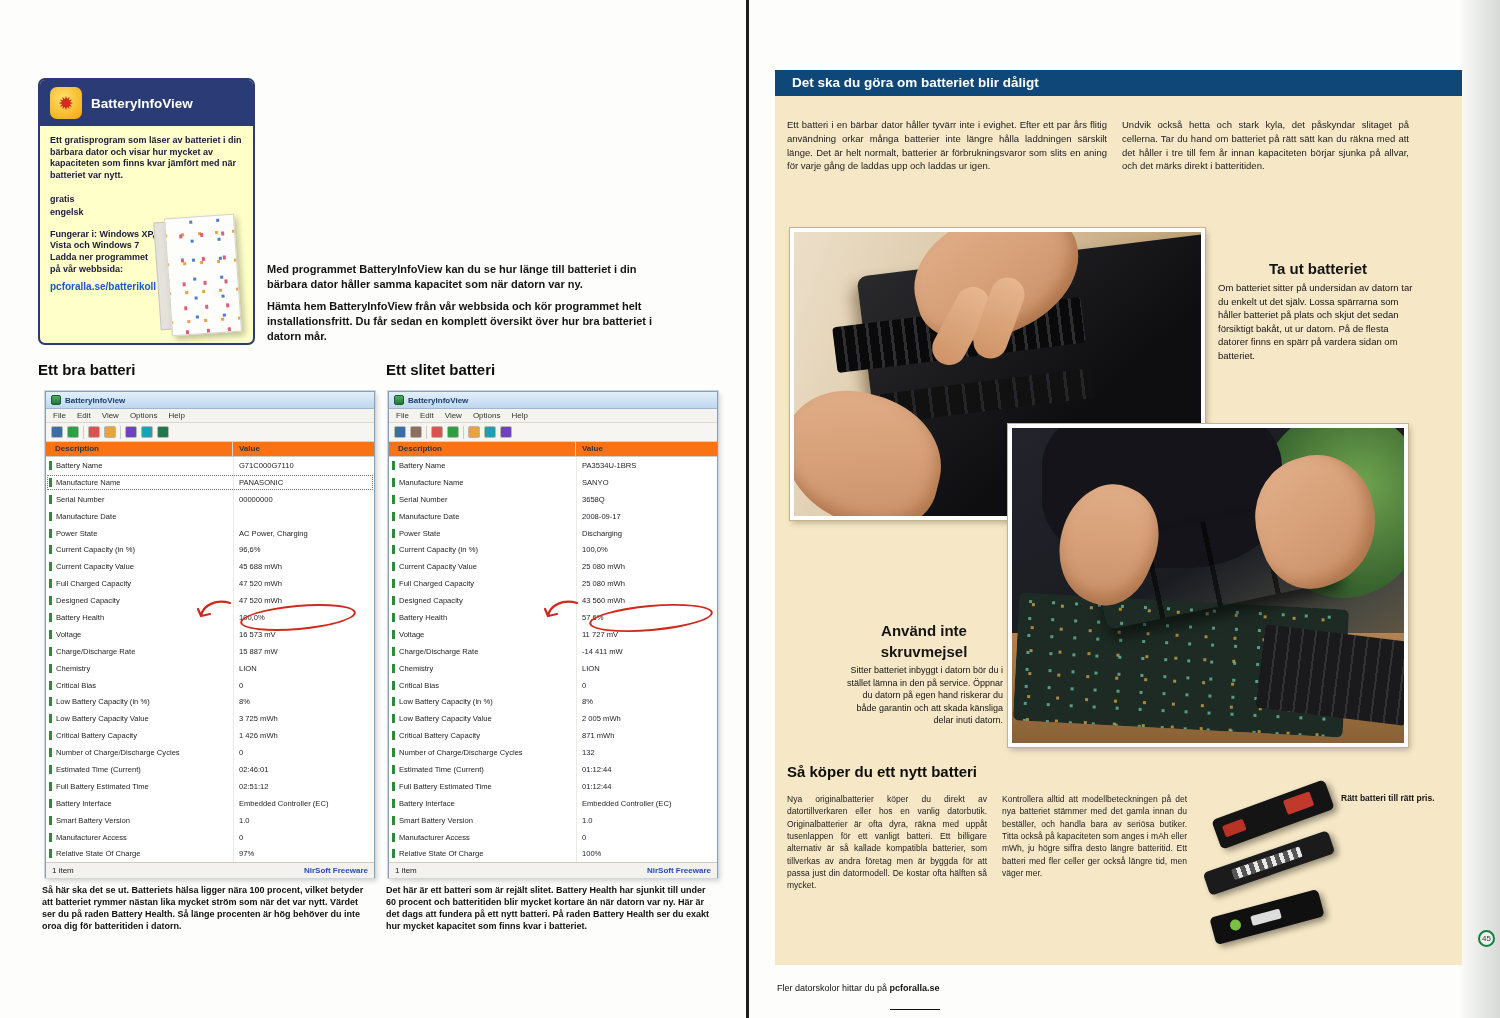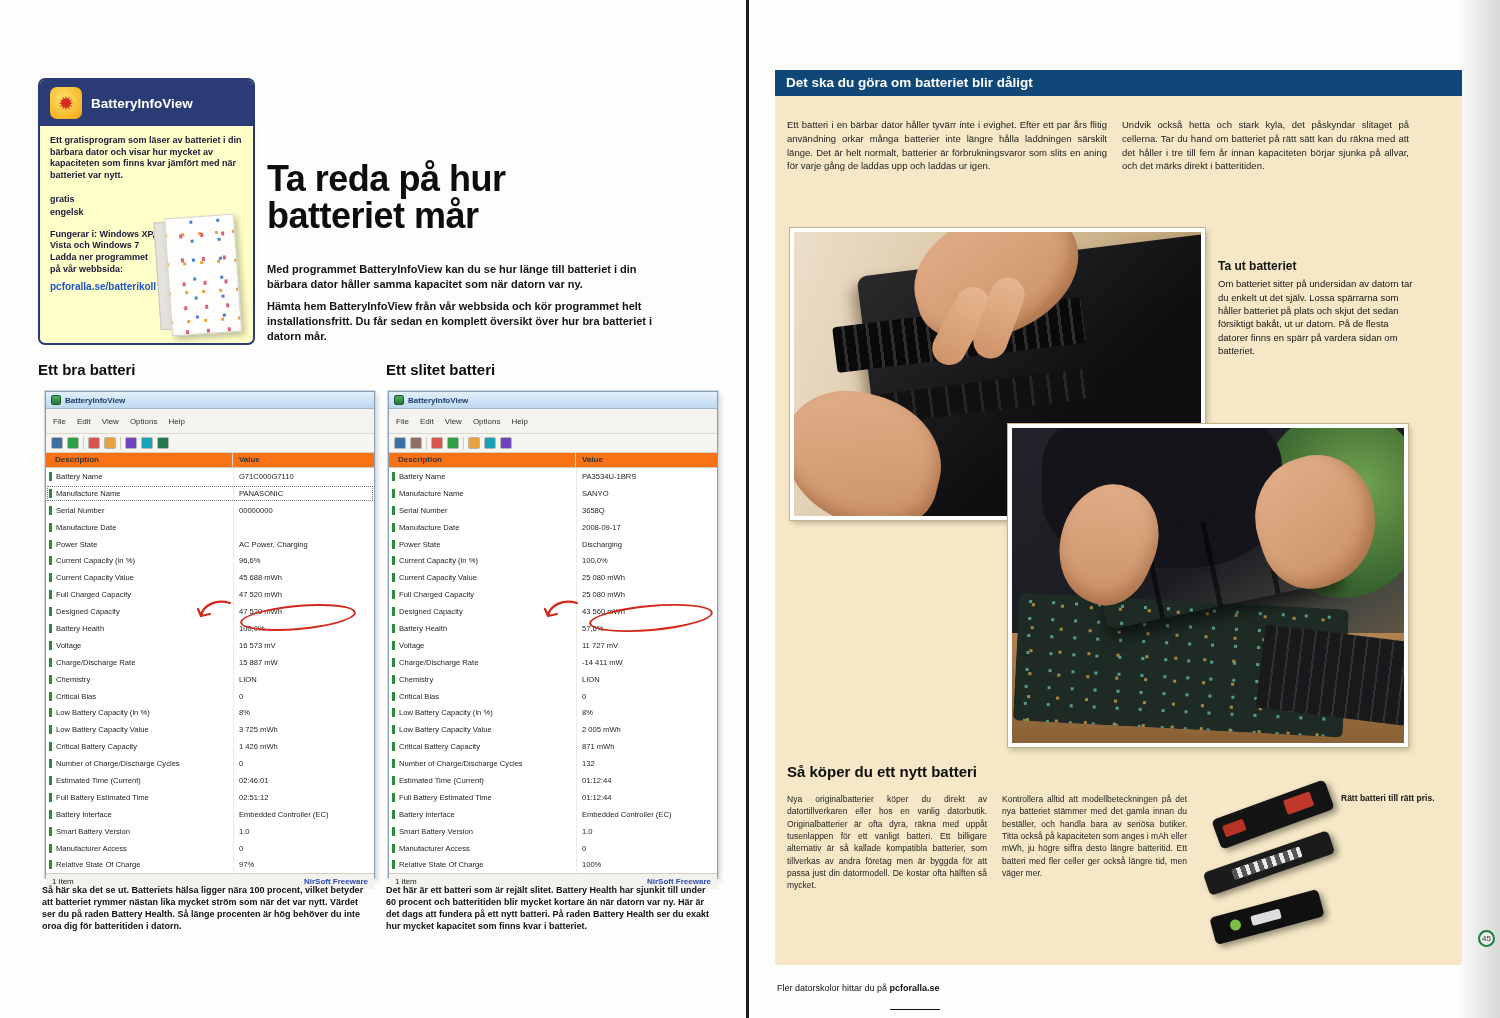--- a/index.html
+++ b/index.html
@@ -41,21 +41,21 @@
   #intro2 { left:267px; top:299px; width:412px; font-size:11px; font-weight:bold; line-height:1.35; color:#141414; }
   .shotlabel { font-size:15px; font-weight:800; color:#0d0d0d; }
   #labelA { left:38px; top:361px; } #labelB { left:386px; top:361px; }
 
   
   .win { position:absolute; width:330px; height:487px; background:#fff; border:1px solid #87a0b6; box-shadow:0 0 0 1px #cfd6dc, 2px 3px 5px rgba(0,0,0,.18); }
   #winA { left:45px; top:391px; } #winB { left:388px; top:391px; }
   .tbar { height:17px; background:linear-gradient(#e3f0fc, #bed7ef); display:flex; align-items:center; gap:4px; padding:0 5px; border-bottom:1px solid #9fb6cc; }
   .appico { width:10px; height:10px; background:linear-gradient(#4fae62,#23753a); border:1px solid #1c5a2d; border-radius:2px; }
   .ttext { font-size:8px; font-weight:bold; color:#1a3d6b; }
-  .mbar { height:14px; background:#f4f3ef; border-bottom:1px solid #dcd9cf; display:flex; align-items:center; gap:11px; padding:12px 7px; }
+  .mbar { height:14px; background:#f4f3ef; border-bottom:1px solid #dcd9cf; display:flex; align-items:center; gap:11px; padding:1px 7px; }
   .mi { font-size:8px; color:#333; }
   .tools { height:19px; background:#f6f5f1; border-bottom:1px solid #d5d2c8; display:flex; align-items:center; gap:4px; padding:0 5px; }
   .chip { width:12px; height:12px; border-radius:2px; border:1px solid #b9b6ab; }
   .tsep { width:1px; height:13px; background:#cfccc0; }
   .ch1{background:#3a6ea5} .ch2{background:#2f9e44} .ch3{background:#d9534f} .ch4{background:#e8a33d}
   .ch5{background:#6f42c1} .ch6{background:#17a2b8} .ch7{background:#8d6e63} .ch8{background:#1f7a4d}
   .lvhead { height:15px; background:#f97316; border-bottom:1px solid #cfccc0; display:flex; font-size:8px; font-weight:bold; color:#333; }
   .lvhead .c1 { flex:0 0 57%; padding-left:9px; line-height:14px; border-right:1px solid #d7d4c9; }
   .lvhead .c2 { flex:1; padding-left:6px; line-height:14px; }
   .lvbody { position:relative; height:405px; overflow:hidden; background:#fff; }
@@ -72,21 +72,21 @@
   #winB .ellipse { left:200px; top:213px; width:124px; height:26px; }
   .squig { position:absolute; z-index:5; }
   #winA .squig { left:148px; top:206px; } #winB .squig { left:152px; top:206px; }
 
   .shotcap { position:absolute; width:332px; font-size:9px; font-weight:bold; line-height:1.33; color:#101010; }
   #capA { left:42px; top:885px; } #capB { left:386px; top:885px; }
 
   
   #panel { left:775px; top:70px; width:687px; height:895px; background:#F6E8C6; }
   #pheader { left:775px; top:70px; width:687px; height:26px; background:#0F4878; }
-  #pheader span { display:block; padding-left:11px; line-height:25px; color:#fff; font-weight:bold; font-size:13.5px; }
+  #pheader span { display:block; padding-left:17px; line-height:25px; color:#fff; font-weight:bold; font-size:13.5px; }
   .topcol { position:absolute; font-size:9.5px; line-height:1.45; color:#1c1c1c; text-align:justify; }
   #tcol1 { left:787px; top:118px; width:320px; }
   #tcol2 { left:1122px; top:118px; width:287px; }
 
   .photo { position:absolute; border:4px solid #fff; outline:1px solid #c4b48c; box-shadow:2px 3px 6px rgba(0,0,0,.25); overflow:hidden; }
   #photo1 { left:790px; top:228px; width:415px; height:292px; background:linear-gradient(110deg,#ecdfca 0%,#dcc9a9 35%,#c3a67c 75%,#a98755 100%); }
   #photo1 .laptop { position:absolute; right:-30px; top:22px; width:360px; height:260px; background:linear-gradient(145deg,#2a2a2c,#0e0e10 60%); border-radius:10px; transform:rotate(-7deg); box-shadow:-6px 8px 14px rgba(60,40,10,.45); }
   #photo1 .slot { position:absolute; left:40px; top:80px; width:250px; height:46px; transform:rotate(-7deg); background:repeating-linear-gradient(90deg,#0a0a0a 0 9px,#2e2e31 9px 12px); border-radius:4px; }
   #photo1 .slot2 { position:absolute; left:70px; top:150px; width:230px; height:30px; transform:rotate(-7deg); background:repeating-linear-gradient(90deg,#111 0 14px,#26262a 14px 17px); border-radius:4px; }
   .hand { position:absolute; background:linear-gradient(160deg,#e3b08a,#c98f66); box-shadow:inset -6px -8px 14px rgba(120,60,20,.35); }
@@ -103,21 +103,21 @@
   #photo2 .board { position:absolute; left:4px; bottom:14px; width:330px; height:128px; transform:rotate(3deg); border-radius:6px; background:#1e2b25;
       background-image:radial-gradient(circle 2px, rgba(96,176,150,.85) 96%, transparent), radial-gradient(circle 1.6px, rgba(200,160,70,.8) 96%, transparent);
       background-size:23px 17px, 29px 23px; }
   #photo2 .keys { position:absolute; right:-6px; bottom:26px; width:150px; height:84px; transform:rotate(7deg); background:repeating-linear-gradient(90deg,#1a1a1c 0 11px,#323236 11px 13px); border-radius:4px; }
   #photo2 .batt { position:absolute; left:84px; top:92px; width:240px; height:86px; transform:rotate(-12deg); border-radius:10px; background:linear-gradient(#9aa0a6,#5c6065 70%,#44474b); box-shadow:0 10px 14px rgba(0,0,0,.5);
       background-image:repeating-linear-gradient(90deg, rgba(0,0,0,0) 0 54px, rgba(0,0,0,.55) 54px 59px); }
   #photo2 .hand3 { left:48px; top:56px; width:96px; height:120px; border-radius:48% 52% 42% 58%; transform:rotate(24deg); }
   #photo2 .hand4 { right:28px; top:28px; width:120px; height:130px; border-radius:52% 48% 58% 42%; transform:rotate(-18deg); }
 
   .capt { position:absolute; color:#141414; }
-  .capt b { display:block; font-size:12px; margin-bottom:2px; }
+  .capt b { display:block; font-size:15px; margin-bottom:2px;text-align:center; }
   #cap1 { left:1218px; top:258px; width:200px; font-size:9.5px; line-height:1.42; }
   #cap2 { left:845px; top:620px; width:158px; font-size:9px; line-height:1.4; text-align:right; z-index:5; }
 
   #buyhead { left:787px; top:763px; font-size:15px; font-weight:800; color:#0d0d0d; }
   .buycol { position:absolute; top:793px; font-size:8.5px; line-height:1.45; color:#1c1c1c; text-align:justify; }
   #bcol1 { left:787px; width:200px; }
   #bcol2 { left:1002px; width:185px; }
 
   #bart { left:1197px; top:787px; width:145px; height:175px; }
   .pack { position:absolute; background:#141414; border-radius:5px; box-shadow:3px 4px 6px rgba(0,0,0,.4); }
@@ -160,24 +160,20 @@
       <div id="fb-req">Fungerar i: Windows XP, Vista och Windows 7</div>
       <div id="fb-dl">Ladda ner programmet på vår webbsida:</div>
       <span id="fb-link">pcforalla.se/batterikoll</span>
       <div id="fb-art">
         <div class="spine"></div>
         <div class="front"></div>
       </div>
     </div>
   </div>
 
-  <div class="abs" id="headline">
-    <span>Ta reda på hur</span><br>
-    <span>batteriet mår</span>
-  </div>
   <p class="abs" id="intro1">Med programmet BatteryInfoView kan du se hur länge till batteriet i din bärbara dator håller samma kapacitet som när datorn var ny.</p>
   <p class="abs" id="intro2">Hämta hem BatteryInfoView från vår webbsida och kör programmet helt installationsfritt. Du får sedan en komplett översikt över hur bra batteriet i datorn mår.</p>
 
   <div class="abs shotlabel" id="labelA">Ett bra batteri</div>
   <div class="abs shotlabel" id="labelB">Ett slitet batteri</div>
 
   <div class="win" id="winA">
     <div class="tbar">
       <span class="appico"></span>
       <span class="ttext">BatteryInfoView</span>
@@ -474,20 +470,24 @@
   <div class="photo" id="photo2">
     <div class="plant"></div>
     <div class="shirt"></div>
     <div class="table"></div>
     <div class="board"></div>
     <div class="keys"></div>
     <div class="batt"></div>
     <div class="hand hand3"></div>
     <div class="hand hand4"></div>
   </div>
+  <div class="capt" id="cap2">
+    <b>Använd inte skruvmejsel</b>
+    <span>Sitter batteriet inbyggt i datorn bör du i stället lämna in den på service. Öppnar du datorn på egen hand riskerar du både garantin och att skada känsliga delar inuti datorn.</span>
+  </div>
 
   <div class="abs" id="buyhead">Så köper du ett nytt batteri</div>
   <p class="buycol" id="bcol1">Nya originalbatterier köper du direkt av datortillverkaren eller hos en vanlig datorbutik. Originalbatterier är ofta dyra, räkna med uppåt tusenlappen för ett vanligt batteri. Ett billigare alternativ är så kallade kompatibla batterier, som tillverkas av andra företag men är byggda för att passa just din datormodell. De kostar ofta hälften så mycket.</p>
   <p class="buycol" id="bcol2">Kontrollera alltid att modellbeteckningen på det nya batteriet stämmer med det gamla innan du beställer, och handla bara av seriösa butiker. Titta också på kapaciteten som anges i mAh eller mWh, ju högre siffra desto längre batteritid. Ett batteri med fler celler ger också längre tid, men väger mer.</p>
 
   <div class="abs" id="bart">
     <div class="pack" id="p1">
       <div class="sticker s1"></div>
       <div class="sticker s2"></div>
     </div>

